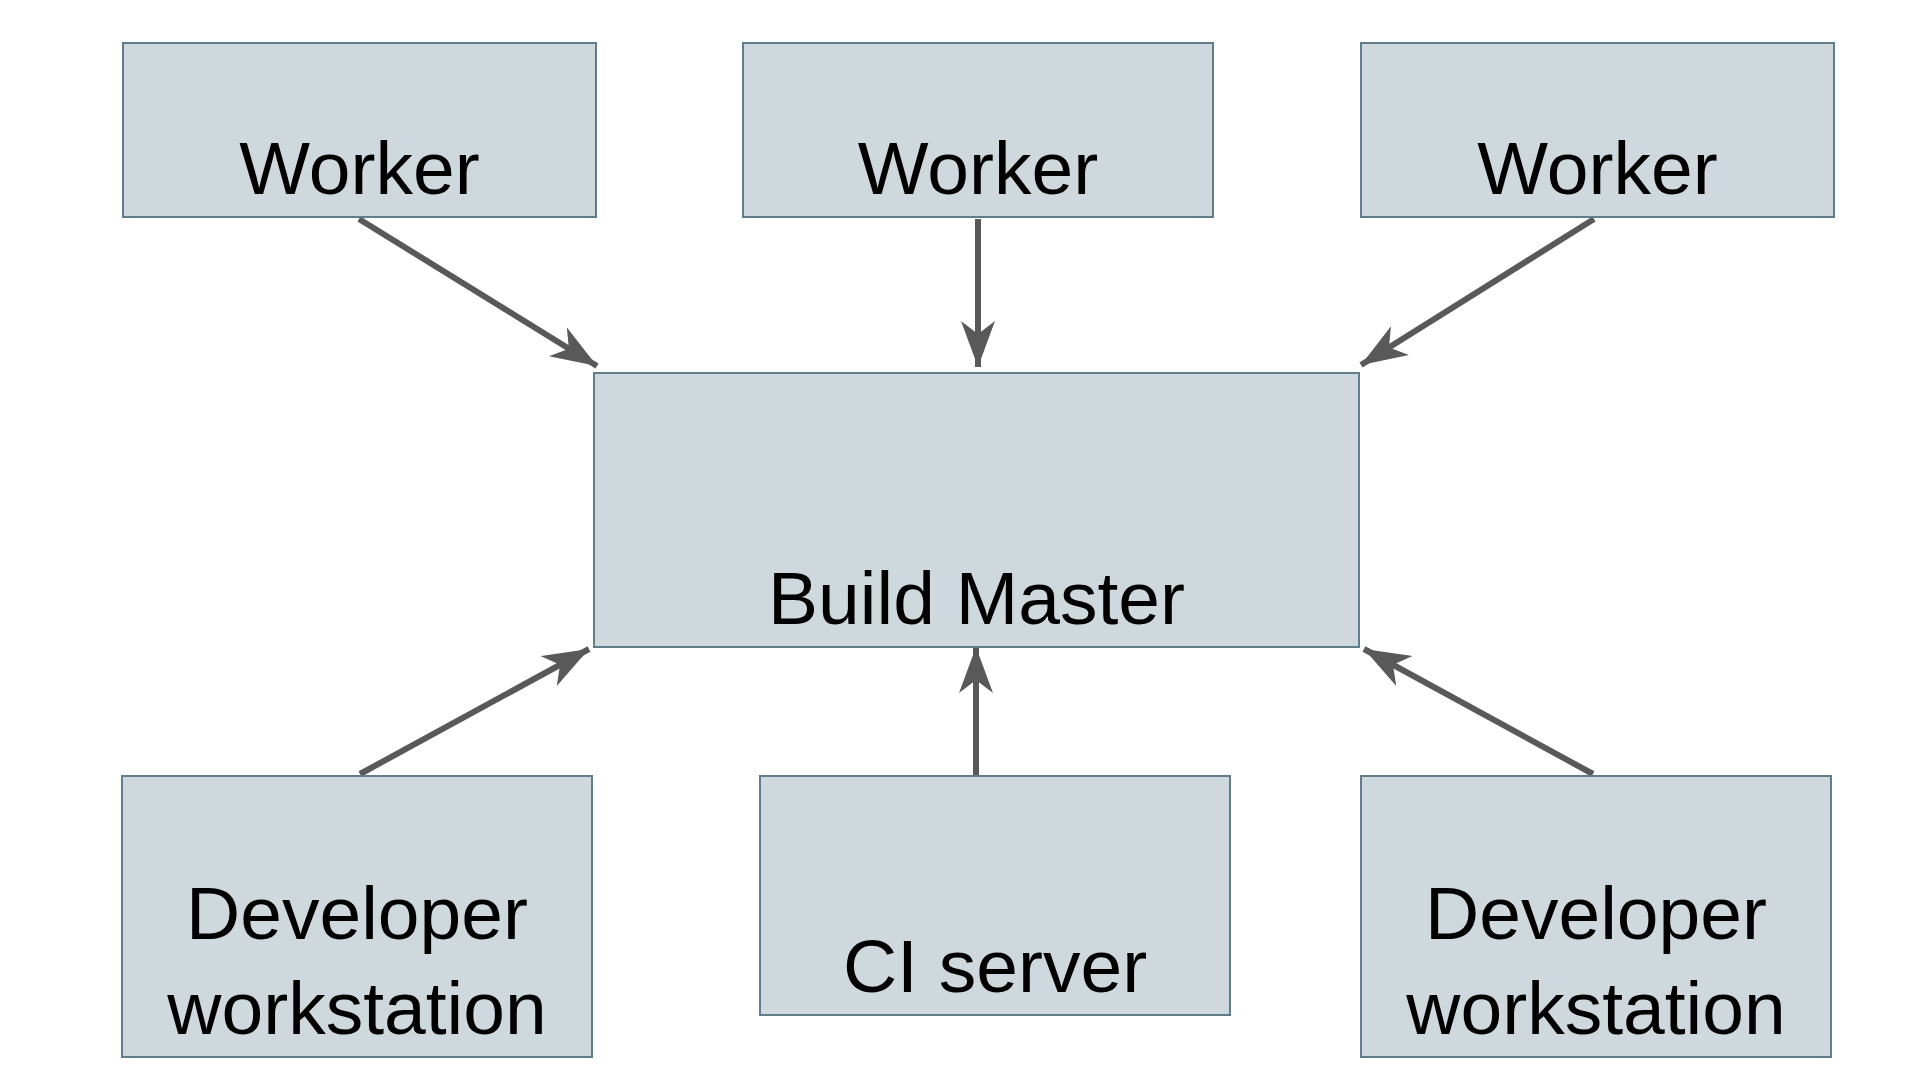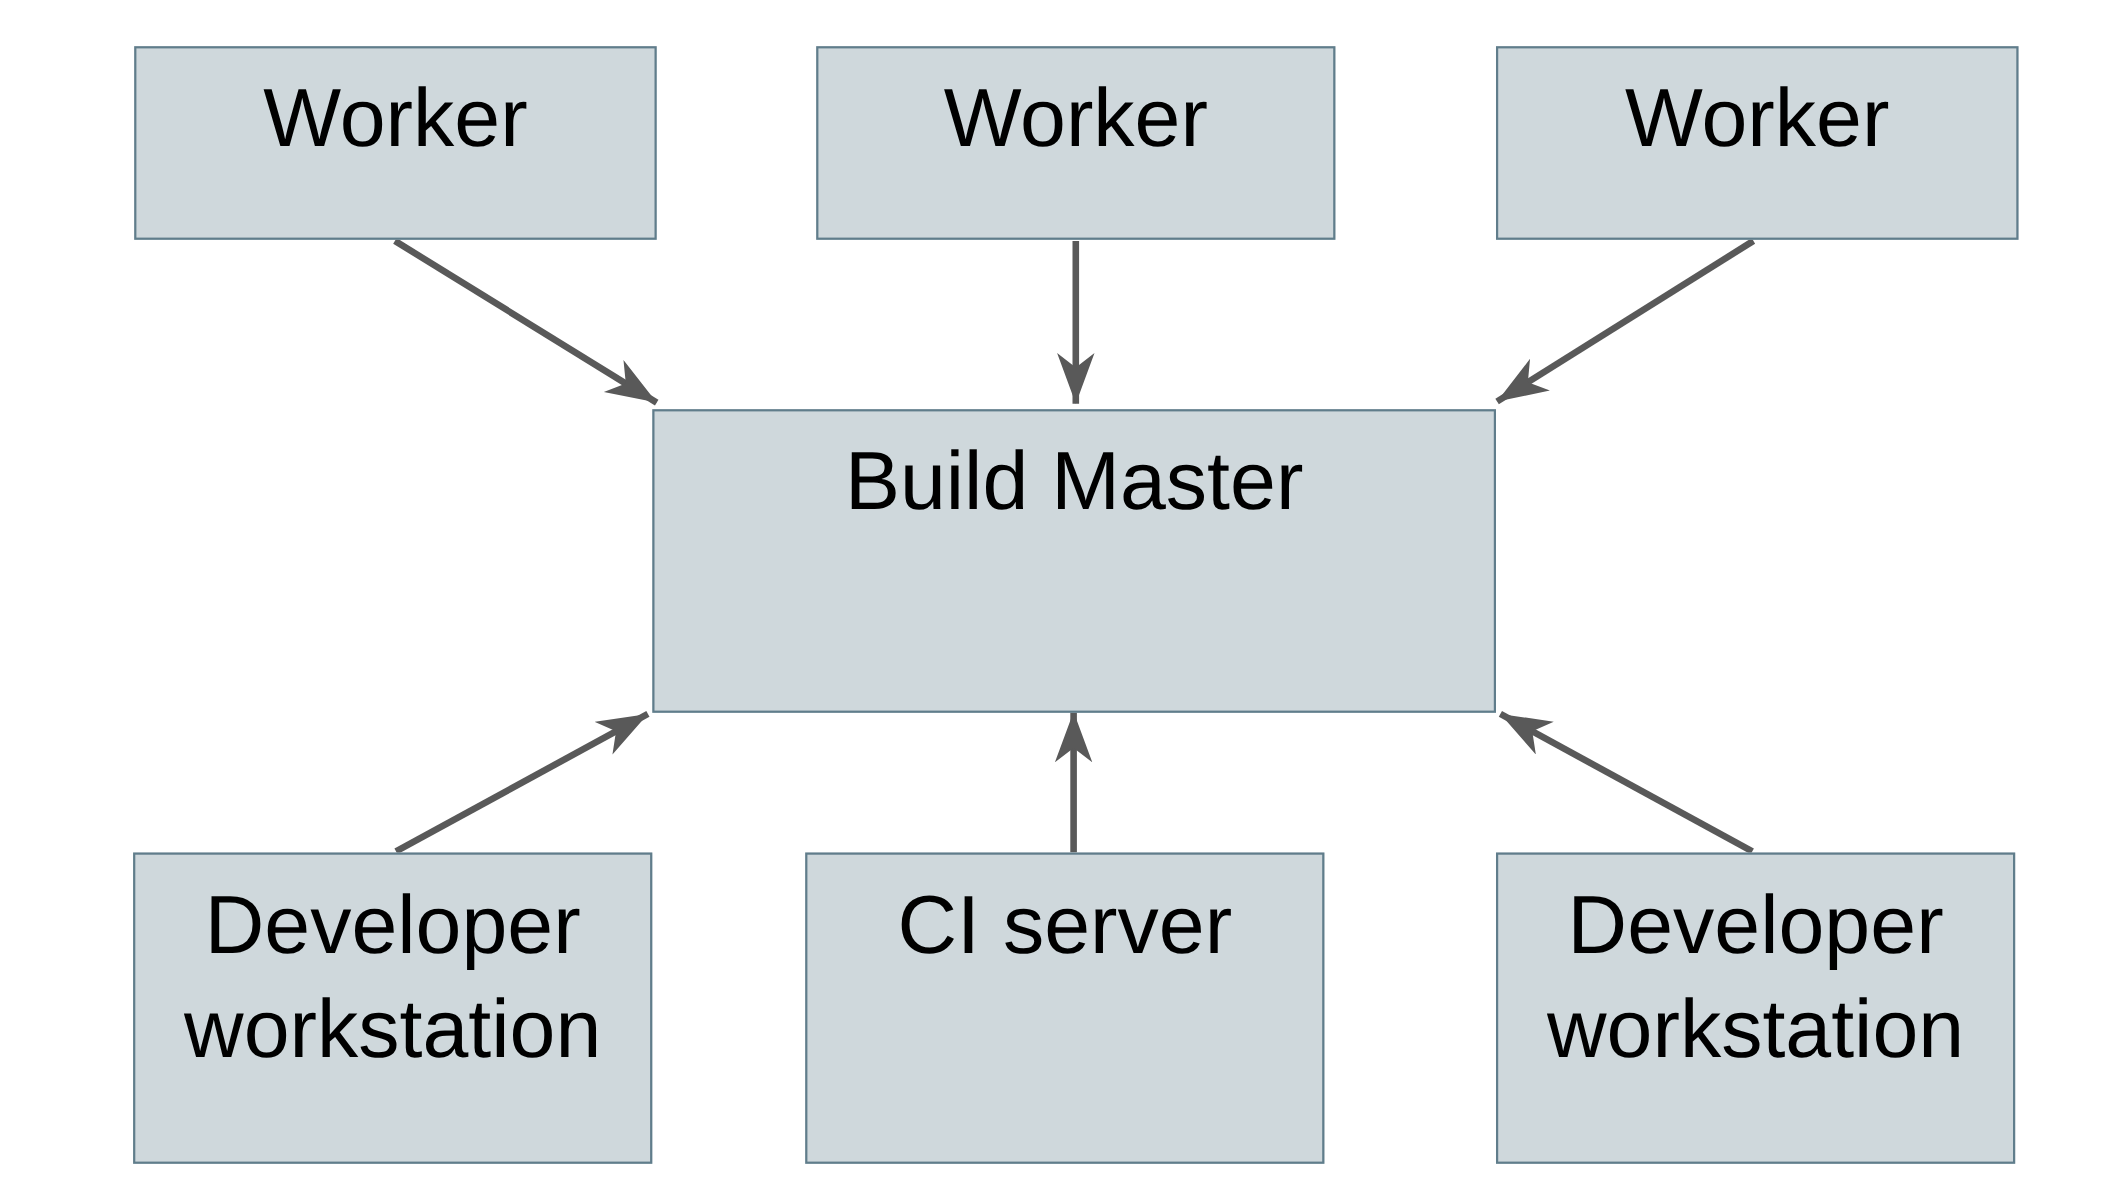--- a/index.html
+++ b/index.html
@@ -20,27 +20,27 @@
     height:1090px;
     background:var(--bg);
     overflow:hidden;
   }
   .node{
     position:absolute;
     box-sizing:border-box;
     background:var(--fill);
     border:2px solid var(--border);
     display:flex;
-    align-items:flex-start;
+    align-items:flex-end;
     justify-content:center;
     text-align:center;
     font-size:75px;
     line-height:1.27;
     color:var(--text);
-    padding:16px 10px;
+    padding:0 10px;
   }
   .edges{
     position:absolute;
     left:0;top:0;
     width:1910px;
     height:1090px;
     color:var(--arrow);
     pointer-events:none;
   }
   .edges line{
@@ -80,21 +80,21 @@
   </div>
 
   <div class="node" style="left:593px; top:372px; width:767px; height:276px;">
     <span>Build Master</span>
   </div>
 
   <div class="node" style="left:121px; top:775px; width:472px; height:283px;">
     <span>Developer workstation</span>
   </div>
 
-  <div class="node" style="left:732px; top:775px; width:472px; height:283px;">
+  <div class="node" style="left:759px; top:775px; width:472px; height:241px;">
     <span>CI server</span>
   </div>
 
   <div class="node" style="left:1360px; top:775px; width:472px; height:283px;">
     <span>Developer workstation</span>
   </div>
 
 </div>
 
 </body></html>

